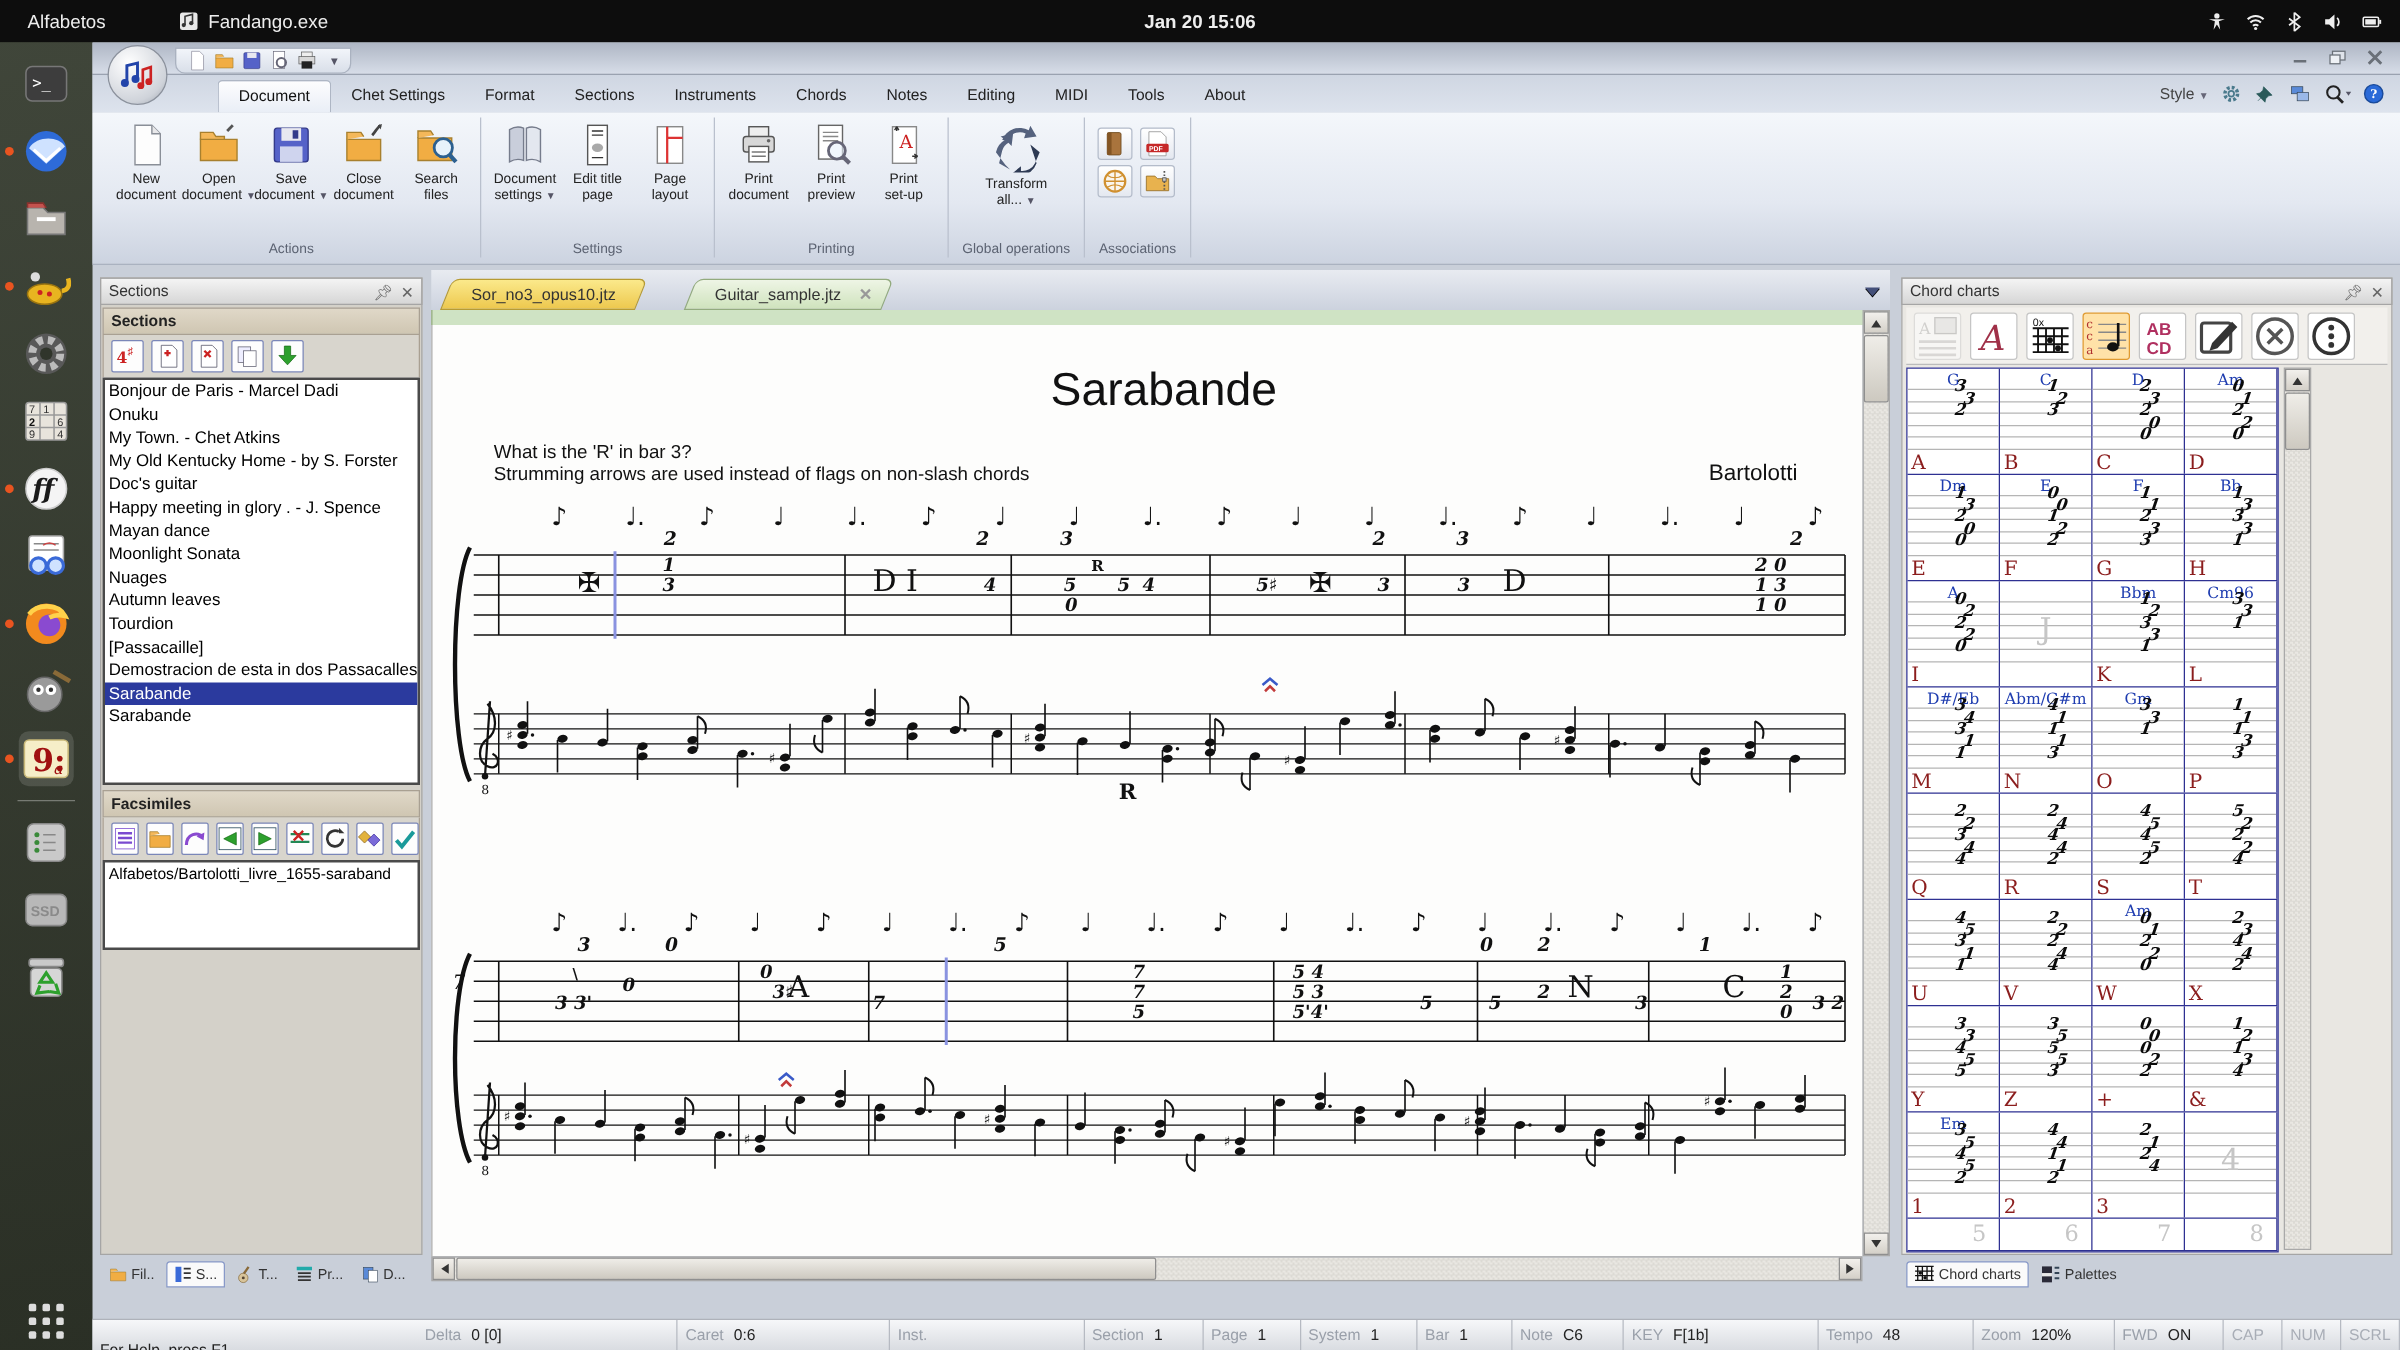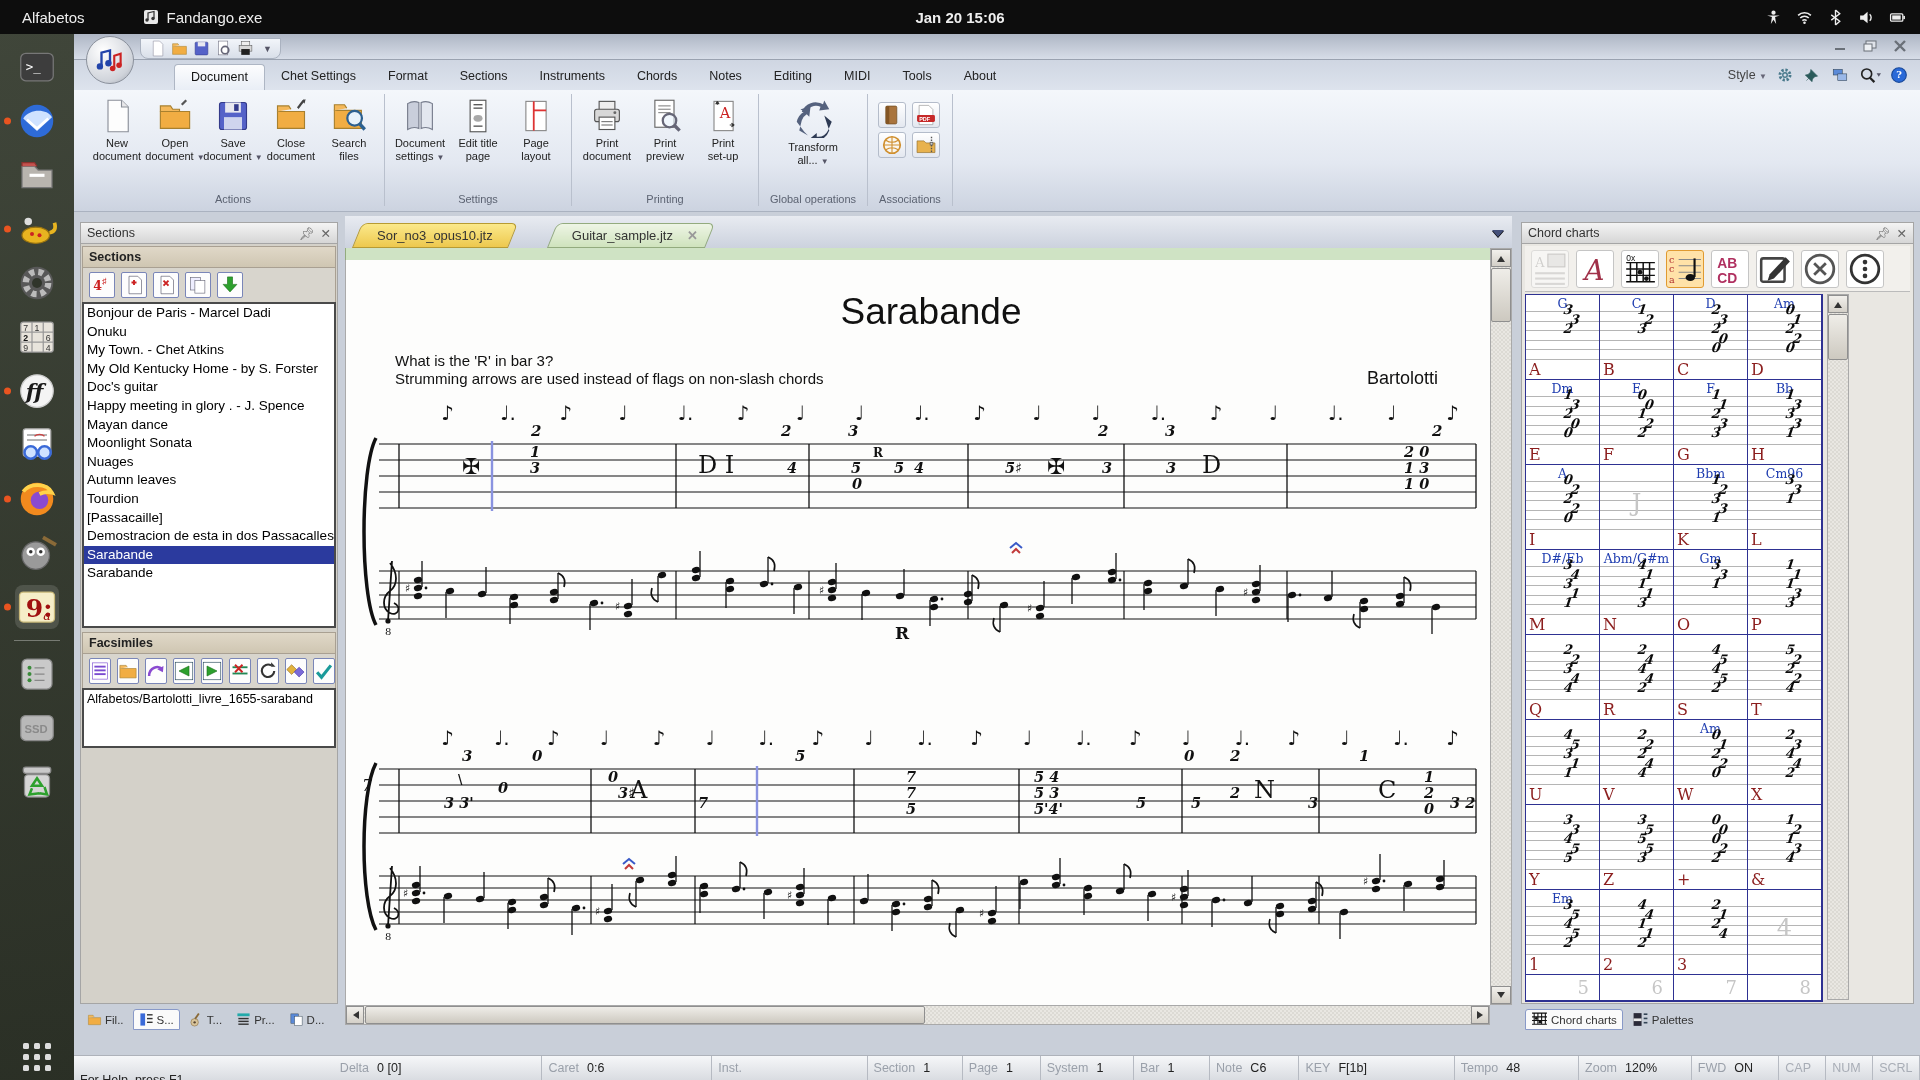--- a/index.html
+++ b/index.html
@@ -721,21 +721,21 @@
           <rect x="4" y="8" width="11" height="11" transform="rotate(45 9 13)" fill="#e2b23c" stroke="#96702a"></rect>
           <rect x="16" y="12" width="11" height="11" transform="rotate(45 21 17)" fill="#7a6ad8" stroke="#4a3aa8"></rect>
         </svg>
       </div>
       <div class="tool-ic" style="width: 24px;">
         <svg width="20" height="20" viewBox="0 0 32 32">
           <path d="M5 18l7 8L27 7" stroke="#1a9a9a" stroke-width="5" fill="none"></path>
         </svg>
       </div>
     </div>
-  <div class="plist" style="left:8px;top:654px;width:254px;height:60px;font-size:12.5px" id="facs-list">
+  <div class="plist" style="left:8px;top:654px;width:254px;height:72px;font-size:12.5px" id="facs-list">
       <div class="row">Alfabetos/Bartolotti_livre_1655-saraband</div>
     </div>
   <div id="panel-tabs">
       <div class="ptab">
         <span>
           <svg width="15" height="15" viewBox="0 0 32 32">
             <path d="M3 12h26v15H3z" fill="#f1ad43" stroke="#a8802e"></path>
             <path d="M3 12V7h10l2 3" fill="#f4b85a" stroke="#a8802e"></path>
           </svg>
         </span>

